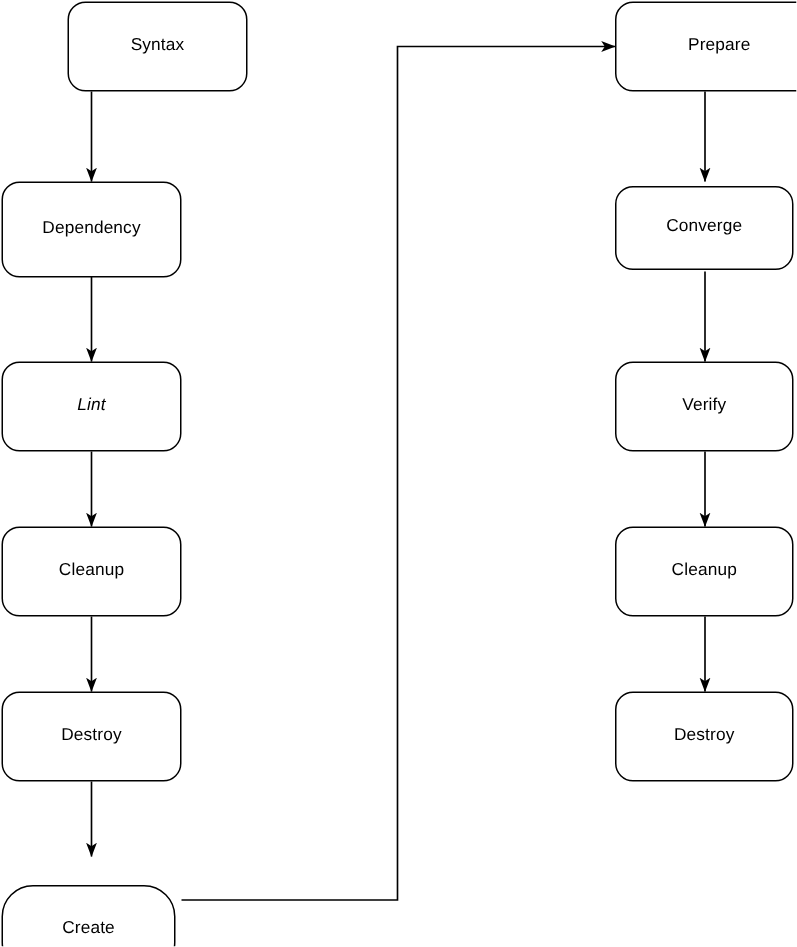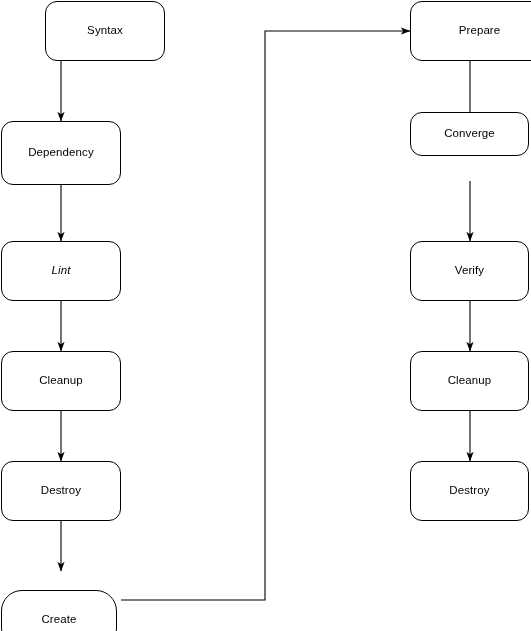--- a/index.html
+++ b/index.html
@@ -92,21 +92,21 @@
   </div>
 
   <div class="node" style="left:1px; top:590px; width:116px; height:59px;border-radius:21px;">
     <span class="node-label">Create</span>
   </div>
 
   <div class="node" style="left:410px; top:1px; width:139px; height:60px;">
     <span class="node-label">Prepare</span>
   </div>
 
-  <div class="node" style="left:410px; top:112px; width:119px; height:44px;">
+  <div class="node" style="left:410px; top:124px; width:119px; height:56px;">
     <span class="node-label">Converge</span>
   </div>
 
   <div class="node" style="left:410px; top:241px; width:119px; height:60px;">
     <span class="node-label">Verify</span>
   </div>
 
   <div class="node" style="left:410px; top:351px; width:119px; height:60px;">
     <span class="node-label">Cleanup</span>
   </div>

